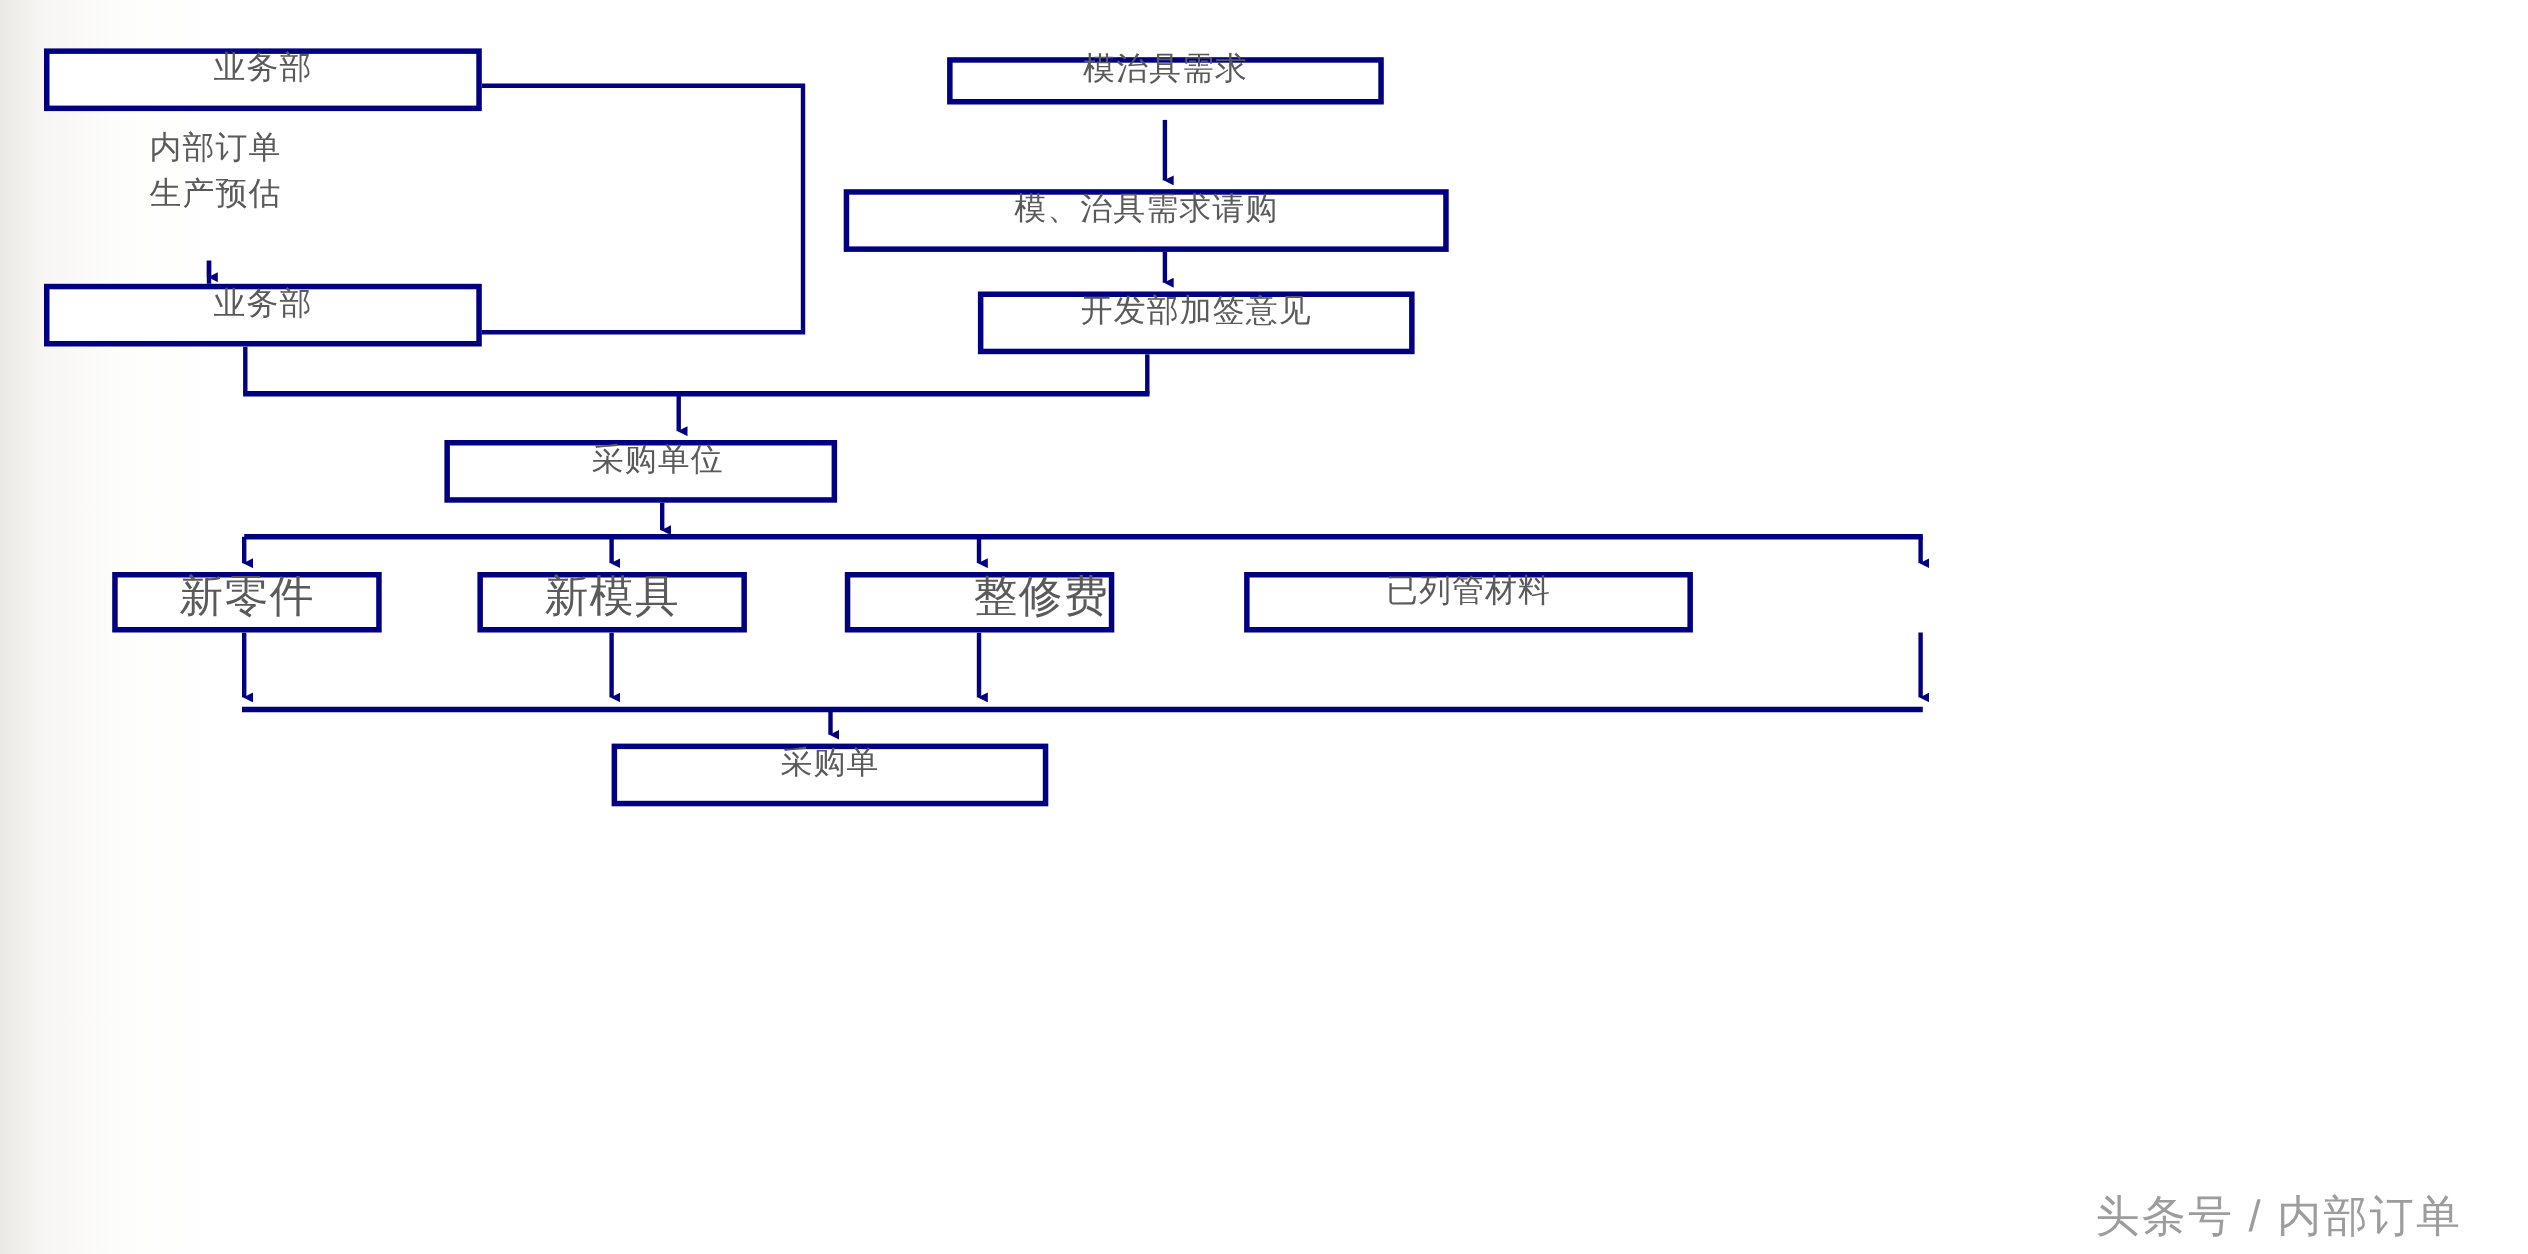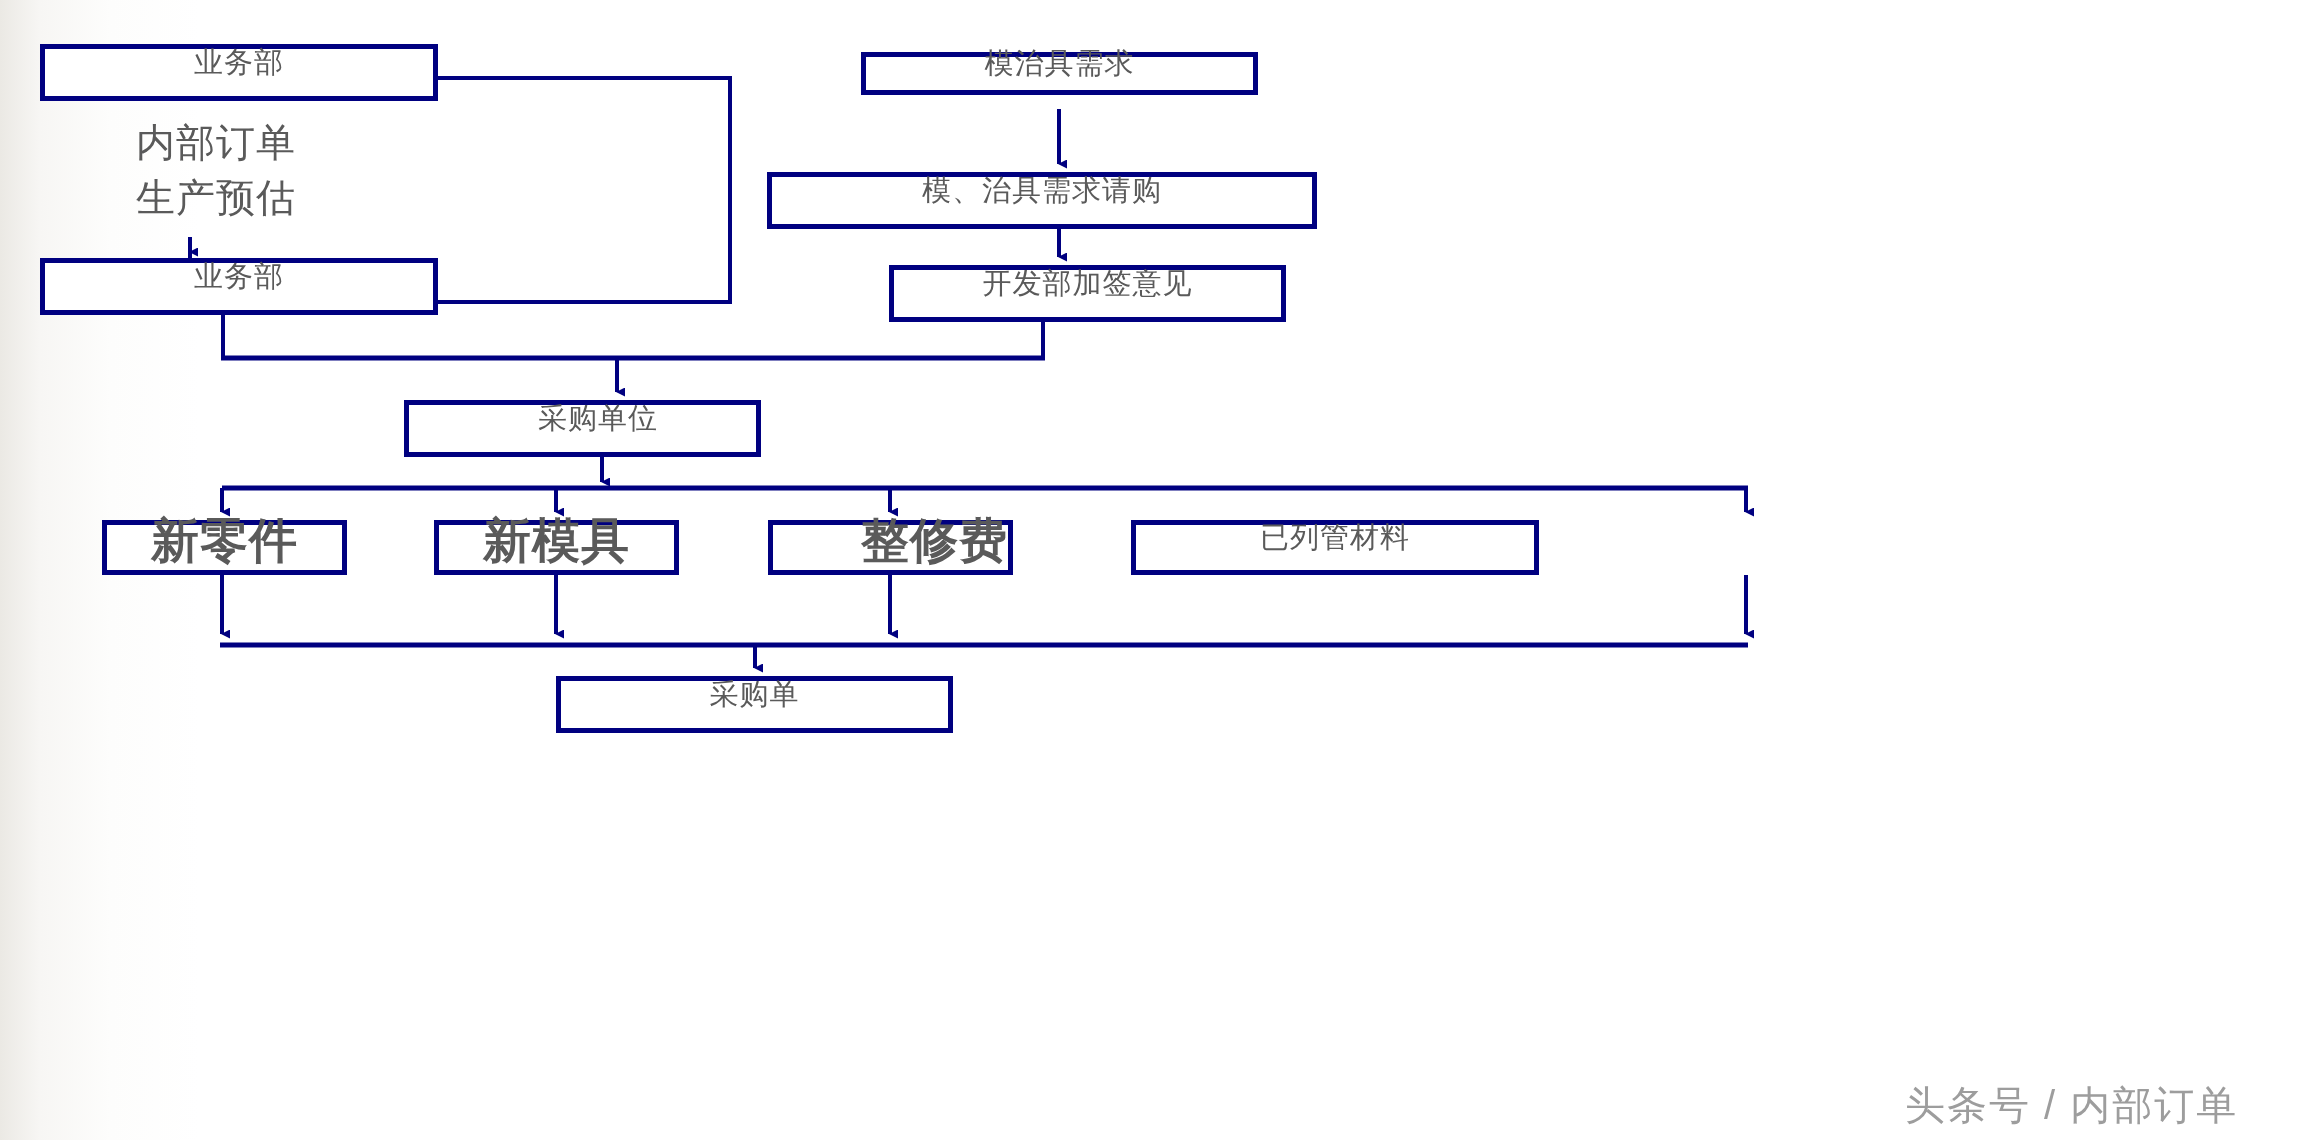--- a/index.html
+++ b/index.html
@@ -37,25 +37,25 @@
     z-index: 3;
   }
   .node .label {
     display: block;
     transform: translateY(-10px);
   }
   .node.big .label {
     transform: translateY(-6px);
   }
   .size-normal { font-size: 29px; }
-  .size-large  { font-size: 48px; font-weight: bold; }
+  .size-large  { font-size: 40px; }
   .annot {
     position: absolute;
     color: #5a5a5a;
-    font-size: 39px;
+    font-size: 29px;
     line-height: 1.42;
     white-space: pre;
     letter-spacing: 1px;
     z-index: 4;
   }
   .watermark {
     position: absolute;
     color: #9d9d9d;
     font-size: 40px;
     letter-spacing: 2px;

